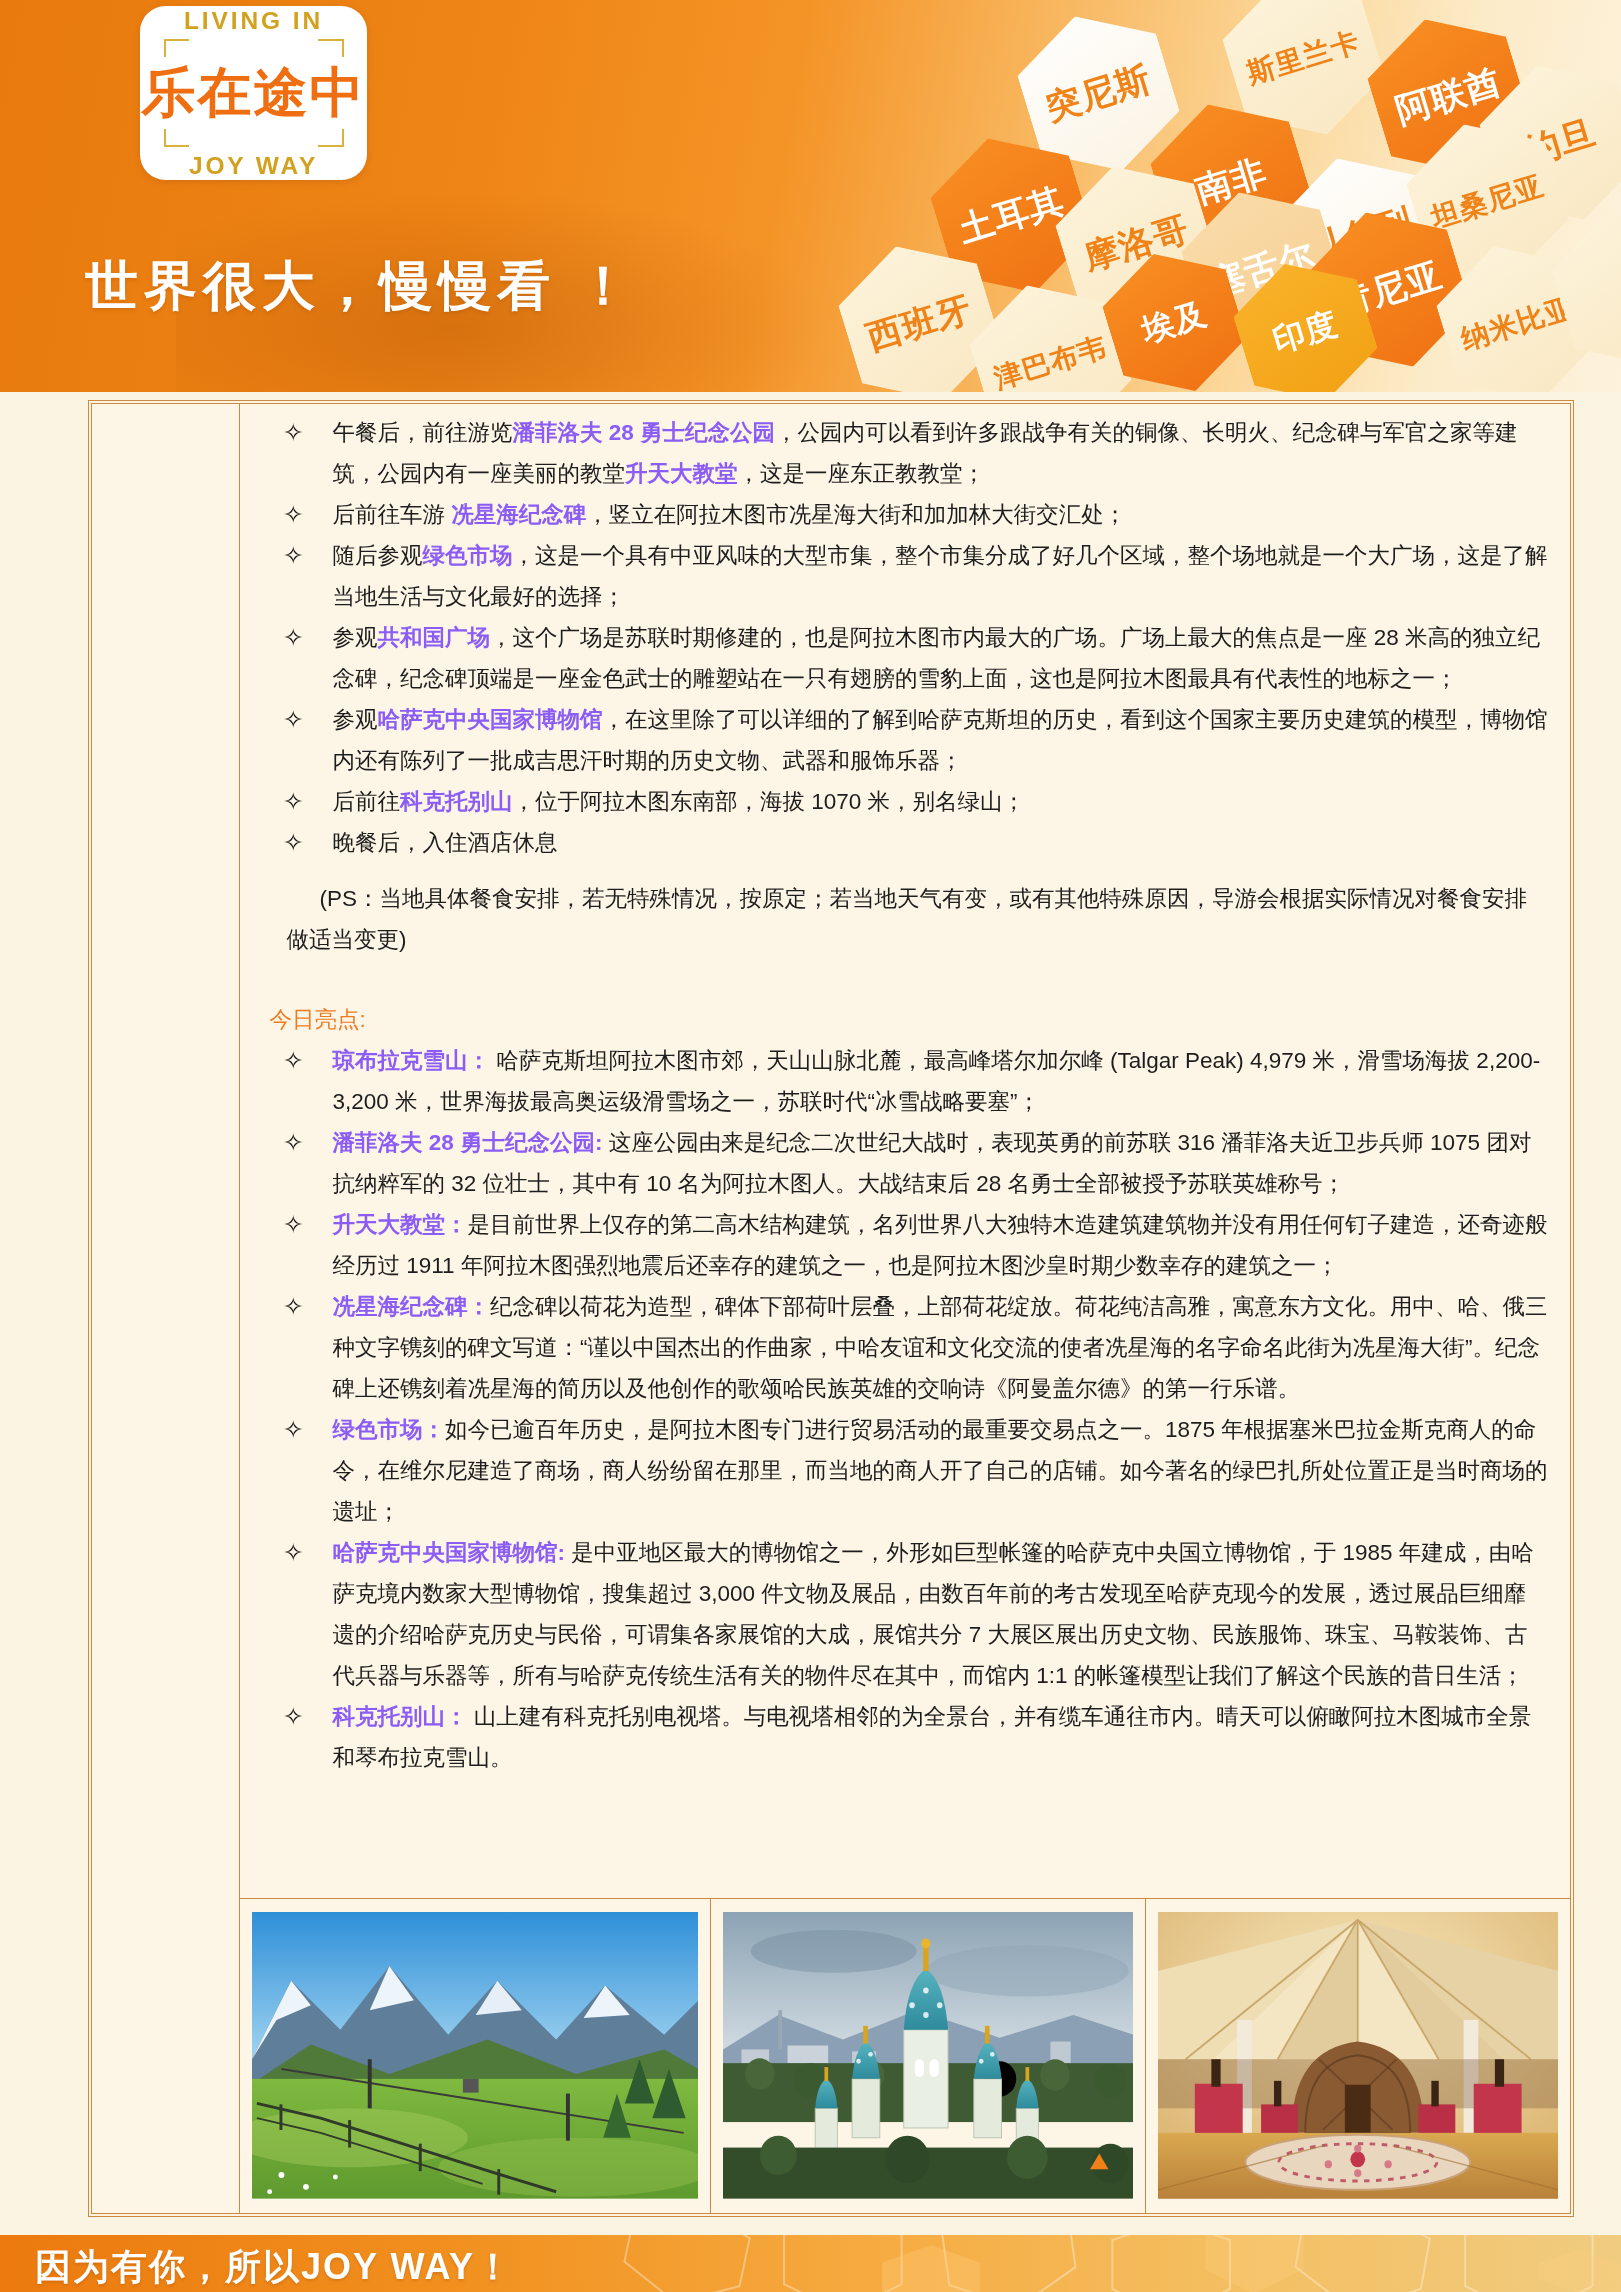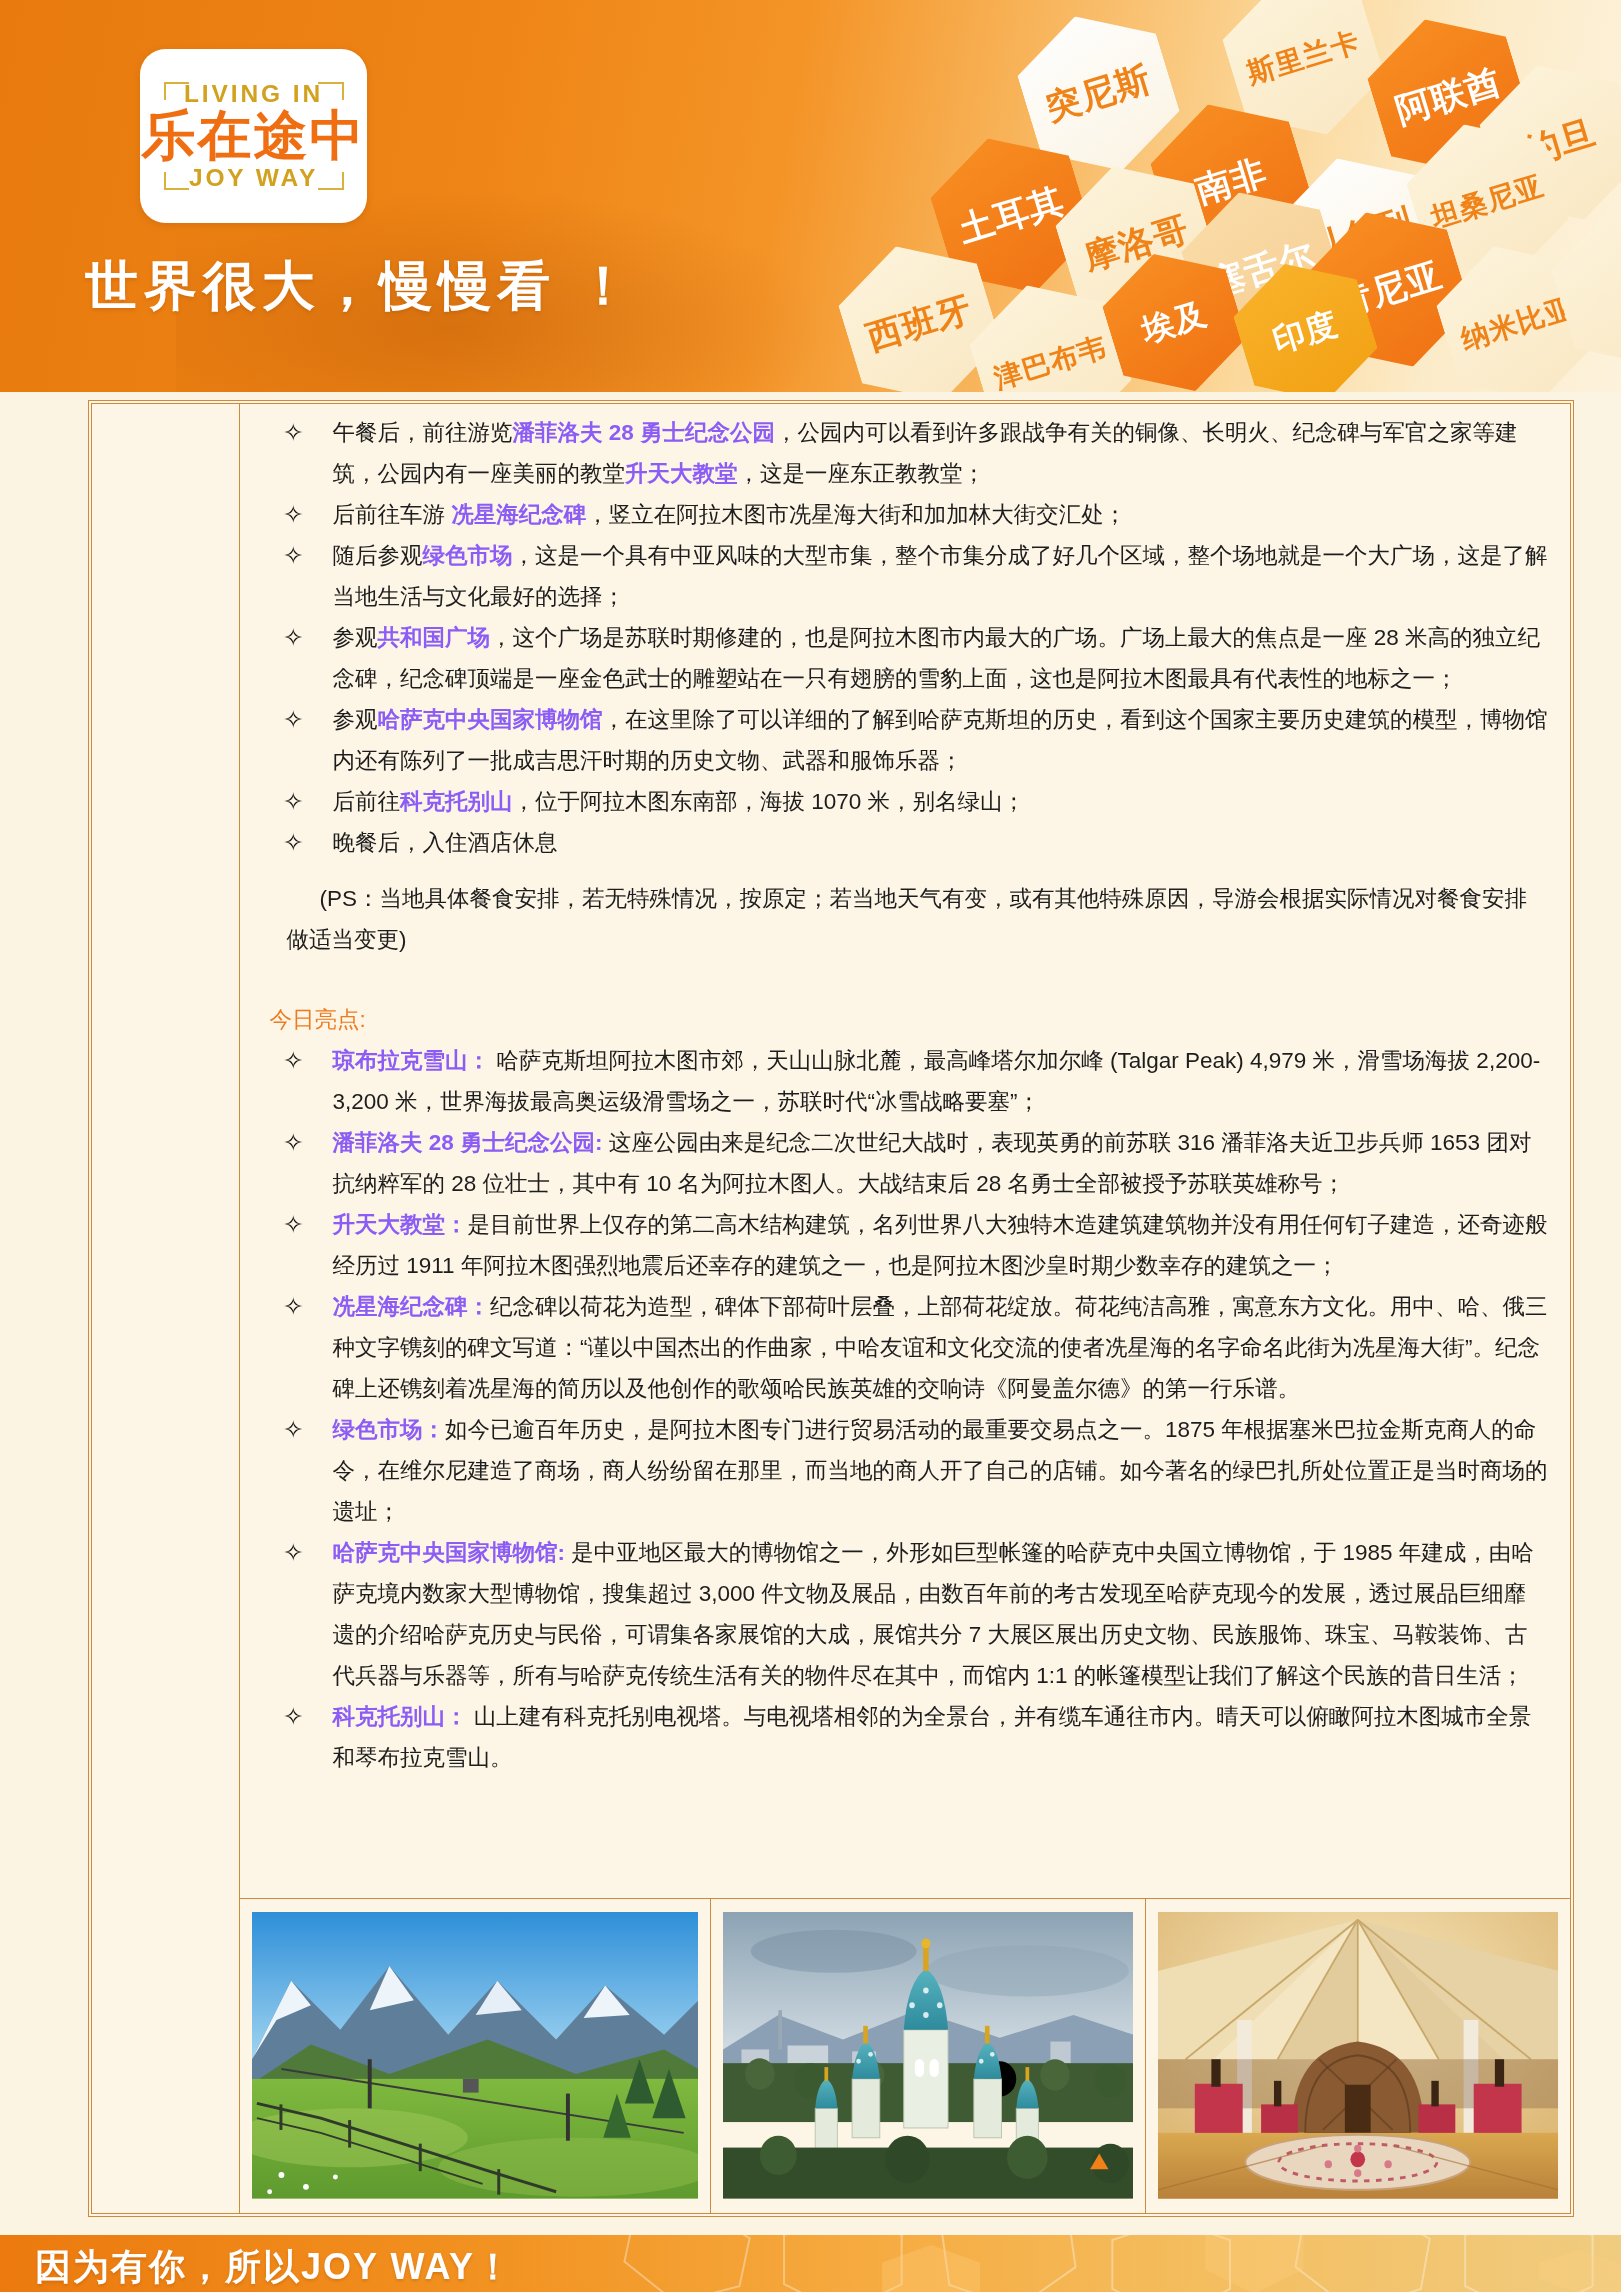--- a/index.html
+++ b/index.html
@@ -15,24 +15,23 @@
     position:relative;width:1621px;height:392px;overflow:hidden;
     background:linear-gradient(100deg,#E87A0E 0%,#EF8516 30%,#F49427 48%,#F8B55C 62%,#FBD697 76%,#FCEBC8 88%,#FDF2DC 100%);
   }
   .header::after{
     content:"";position:absolute;left:176px;top:176px;width:686px;height:255px;
     background:radial-gradient(ellipse at 40% 60%, rgba(186,88,6,.45), rgba(186,88,6,0) 65%);
   }
   .logo{
     position:absolute;left:140px;top:5.9px;width:227px;height:174px;
     background:#fff;border-radius:25.5px;
-    display:flex;flex-direction:column;align-items:center;justify-content:center;
+    display:flex;flex-direction:column;align-items:center;justify-content:space-between;
     box-shadow:0 2px 7.8px rgba(150,70,0,.25);
     z-index:5;
-    margin-top:43px;
   }
   .logo .en{font-weight:bold;color:#D2A11F;font-size:24.5px;letter-spacing:2.9px;line-height:29px;}
   .logo .cn{font-weight:bold;color:#F06E12;font-size:54px;letter-spacing:2px;line-height:55px;}
   .bracket{position:absolute;width:23.5px;height:15.7px;border:0 solid #D8B23C;}
   .b-tl{left:23.5px;top:33px;border-top-width:2px;border-left-width:2px;}
   .b-tr{right:23.5px;top:33px;border-top-width:2px;border-right-width:2px;}
   .b-bl{left:23.5px;bottom:33px;border-bottom-width:2px;border-left-width:2px;}
   .b-br{right:23.5px;bottom:33px;border-bottom-width:2px;border-right-width:2px;}
   .slogan{
     position:absolute;left:65px;top:251px;z-index:4;
@@ -158,21 +157,21 @@
           <li><span class="diamond">✧</span><span><span>后前往</span><b>科克托别山</b><span>，位于阿拉木图东南部，海拔 1070 米，别名绿山；</span></span></li>
           <li><span class="diamond">✧</span><span><span>晚餐后，入住酒店休息</span></span></li>
         </ul>
 
         <p class="ps-note">(PS：当地具体餐食安排，若无特殊情况，按原定；若当地天气有变，或有其他特殊原因，导游会根据实际情况对餐食安排做适当变更)</p>
 
         <div class="hl-title">今日亮点:</div>
 
         <ul class="blist">
           <li><span class="diamond">✧</span><span><b>琼布拉克雪山：</b><span> 哈萨克斯坦阿拉木图市郊，天山山脉北麓，最高峰塔尔加尔峰 (Talgar Peak) 4,979 米，滑雪场海拔 2,200-3,200 米，世界海拔最高奥运级滑雪场之一，苏联时代“冰雪战略要塞”；</span></span></li>
-          <li><span class="diamond">✧</span><span><b>潘菲洛夫 28 勇士纪念公园:</b><span> 这座公园由来是纪念二次世纪大战时，表现英勇的前苏联 316 潘菲洛夫近卫步兵师 1653 团对抗纳粹军的 28 位壮士，其中有 10 名为阿拉木图人。大战结束后 28 名勇士全部被授予苏联英雄称号；</span></span></li>
+          <li><span class="diamond">✧</span><span><b>潘菲洛夫 28 勇士纪念公园:</b><span> 这座公园由来是纪念二次世纪大战时，表现英勇的前苏联 316 潘菲洛夫近卫步兵师 1075 团对抗纳粹军的 32 位壮士，其中有 10 名为阿拉木图人。大战结束后 28 名勇士全部被授予苏联英雄称号；</span></span></li>
           <li><span class="diamond">✧</span><span><b>升天大教堂：</b><span>是目前世界上仅存的第二高木结构建筑，名列世界八大独特木造建筑建筑物并没有用任何钉子建造，还奇迹般经历过 1911 年阿拉木图强烈地震后还幸存的建筑之一，也是阿拉木图沙皇时期少数幸存的建筑之一；</span></span></li>
           <li><span class="diamond">✧</span><span><b>冼星海纪念碑：</b><span>纪念碑以荷花为造型，碑体下部荷叶层叠，上部荷花绽放。荷花纯洁高雅，寓意东方文化。用中、哈、俄三种文字镌刻的碑文写道：“谨以中国杰出的作曲家，中哈友谊和文化交流的使者冼星海的名字命名此街为冼星海大街”。纪念碑上还镌刻着冼星海的简历以及他创作的歌颂哈民族英雄的交响诗《阿曼盖尔德》的第一行乐谱。</span></span></li>
           <li><span class="diamond">✧</span><span><b>绿色市场：</b><span>如今已逾百年历史，是阿拉木图专门进行贸易活动的最重要交易点之一。1875 年根据塞米巴拉金斯克商人的命令，在维尔尼建造了商场，商人纷纷留在那里，而当地的商人开了自己的店铺。如今著名的绿巴扎所处位置正是当时商场的遗址；</span></span></li>
           <li><span class="diamond">✧</span><span><b>哈萨克中央国家博物馆:</b><span> 是中亚地区最大的博物馆之一，外形如巨型帐篷的哈萨克中央国立博物馆，于 1985 年建成，由哈萨克境内数家大型博物馆，搜集超过 3,000 件文物及展品，由数百年前的考古发现至哈萨克现今的发展，透过展品巨细靡遗的介绍哈萨克历史与民俗，可谓集各家展馆的大成，展馆共分 7 大展区展出历史文物、民族服饰、珠宝、马鞍装饰、古代兵器与乐器等，所有与哈萨克传统生活有关的物件尽在其中，而馆内 1:1 的帐篷模型让我们了解这个民族的昔日生活；</span></span></li>
           <li><span class="diamond">✧</span><span><b>科克托别山：</b><span> 山上建有科克托别电视塔。与电视塔相邻的为全景台，并有缆车通往市内。晴天可以俯瞰阿拉木图城市全景和琴布拉克雪山。</span></span></li>
         </ul>
       </div>
 
       <div class="photo-row">
         <div class="photo-cell pc1">

